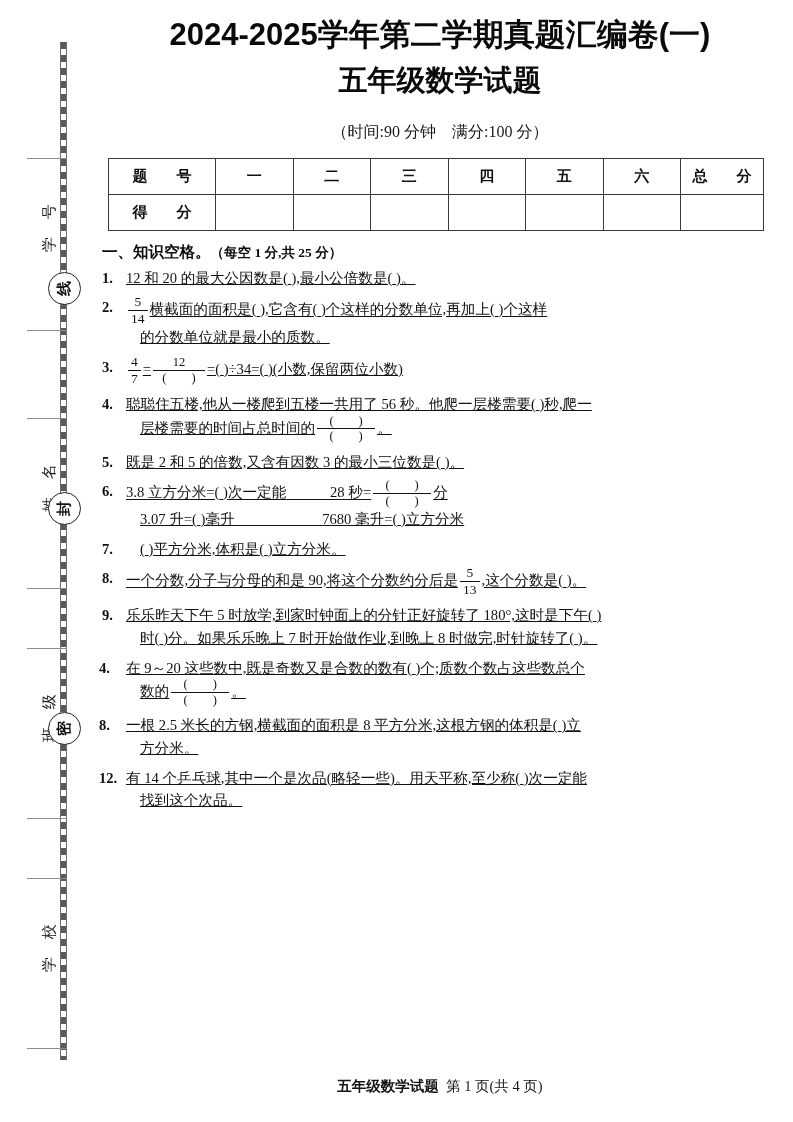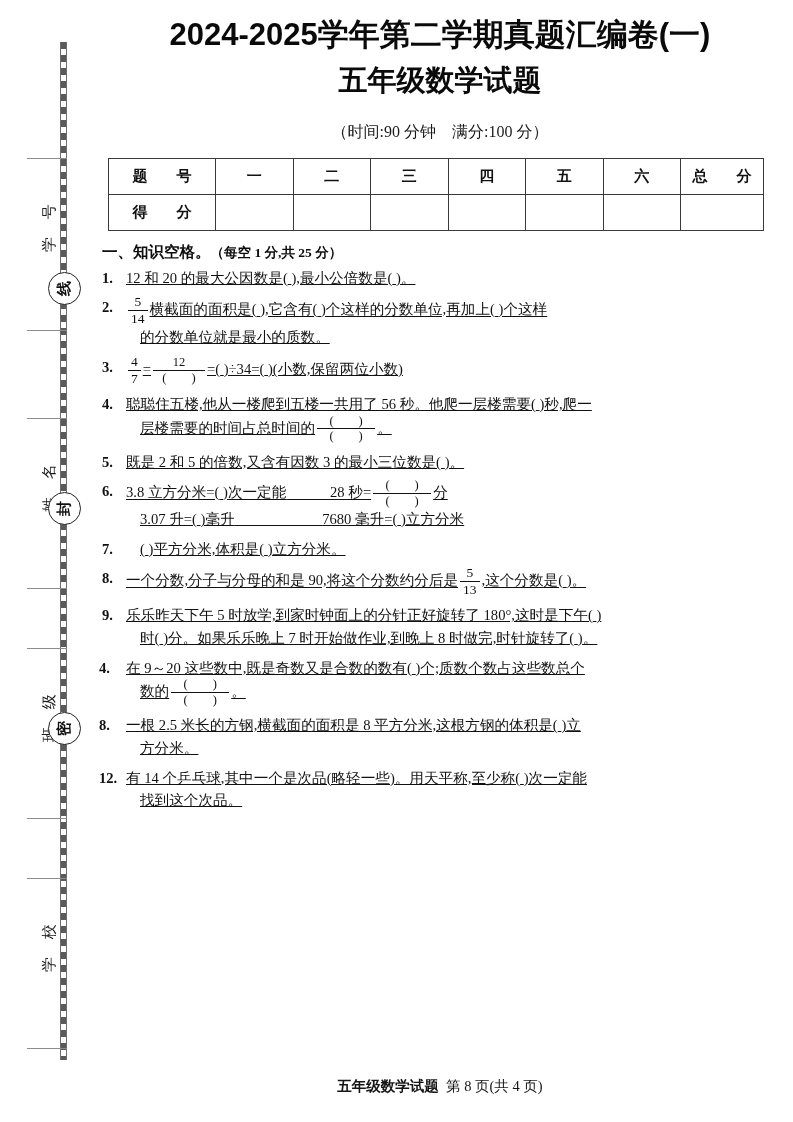--- a/index.html
+++ b/index.html
@@ -272,17 +272,17 @@
           <span class="line ind"><span>方分米。</span></span>
         </div>
         <div class="q">
           <span class="num wide">12.</span>
           <span class="line"><span>有 14 个乒乓球,其中一个是次品(略轻一些)。用天平称,至少称(</span><span class="gap">&nbsp;</span><span>)次一定能</span></span>
           <span class="line ind"><span>找到这个次品。</span></span>
         </div>
       </div>
 
     <div class="footer">
-      <span>五年级数学试题</span>&nbsp;&nbsp;<span class="pg">第 8 页(共 4 页)</span>
+      <span>五年级数学试题</span>&nbsp;&nbsp;<span class="pg">第 1 页(共 4 页)</span>
     </div>
 
   </div>
 </div>
 
 </body></html>

